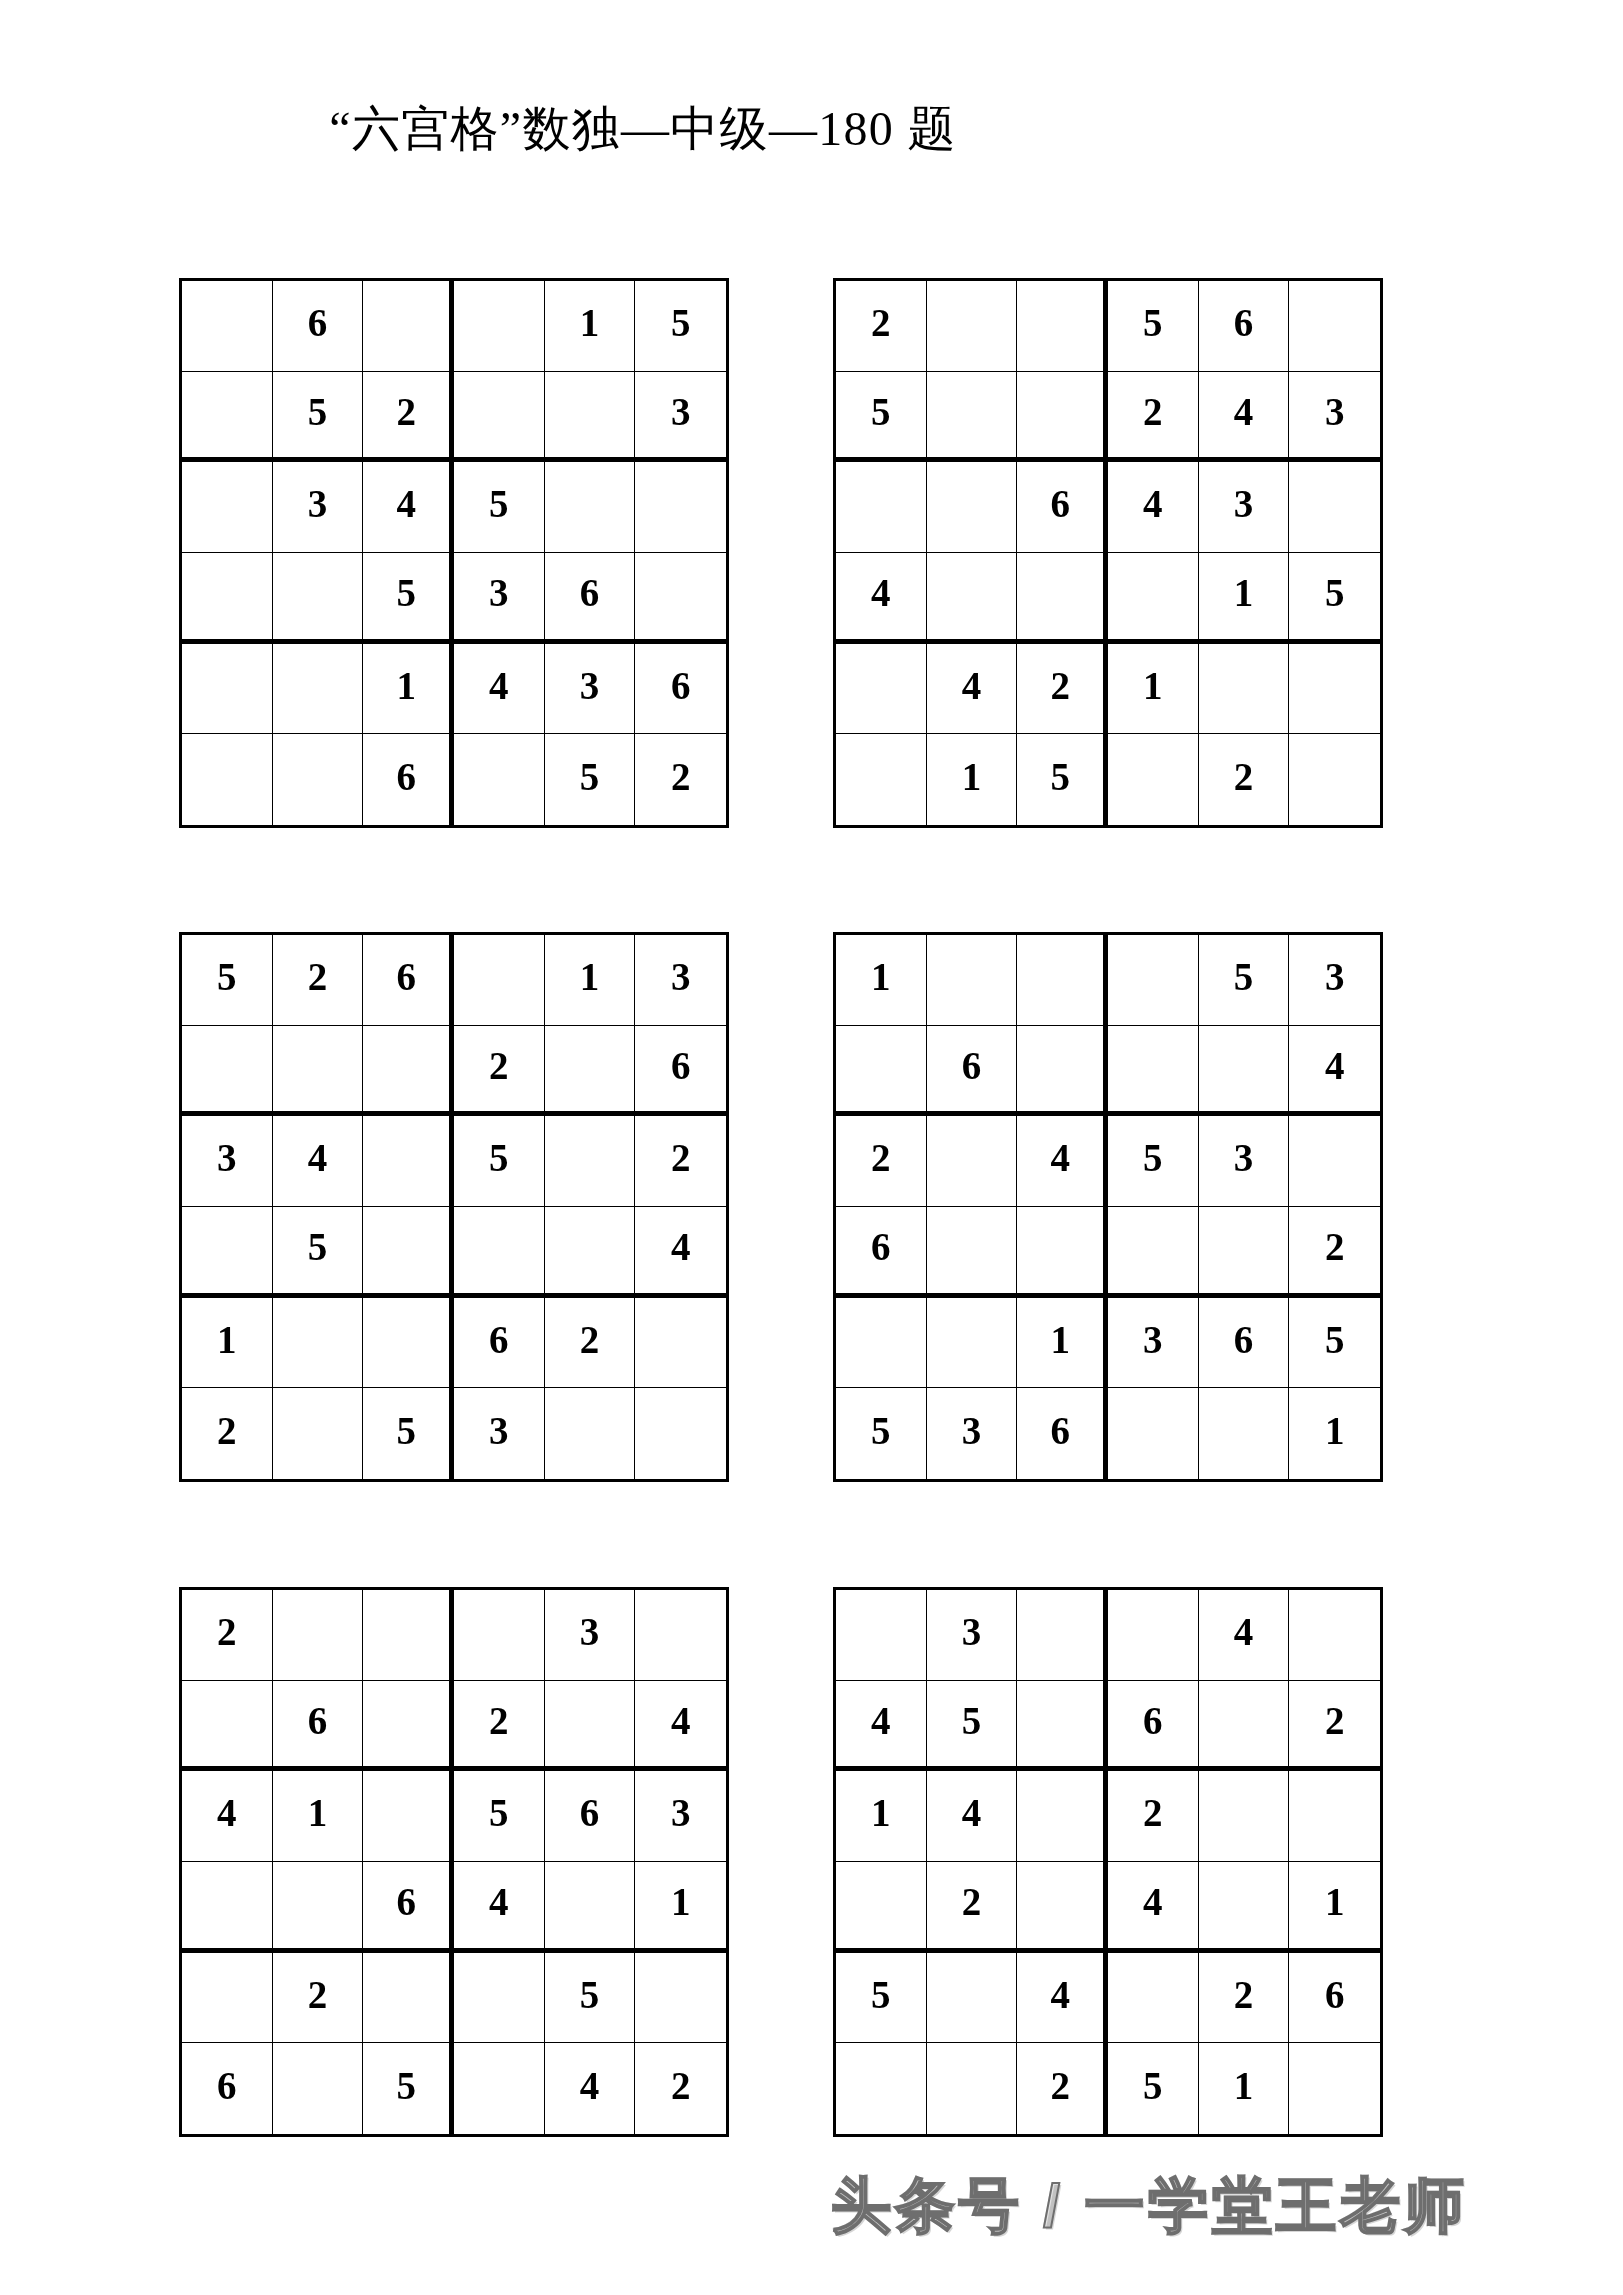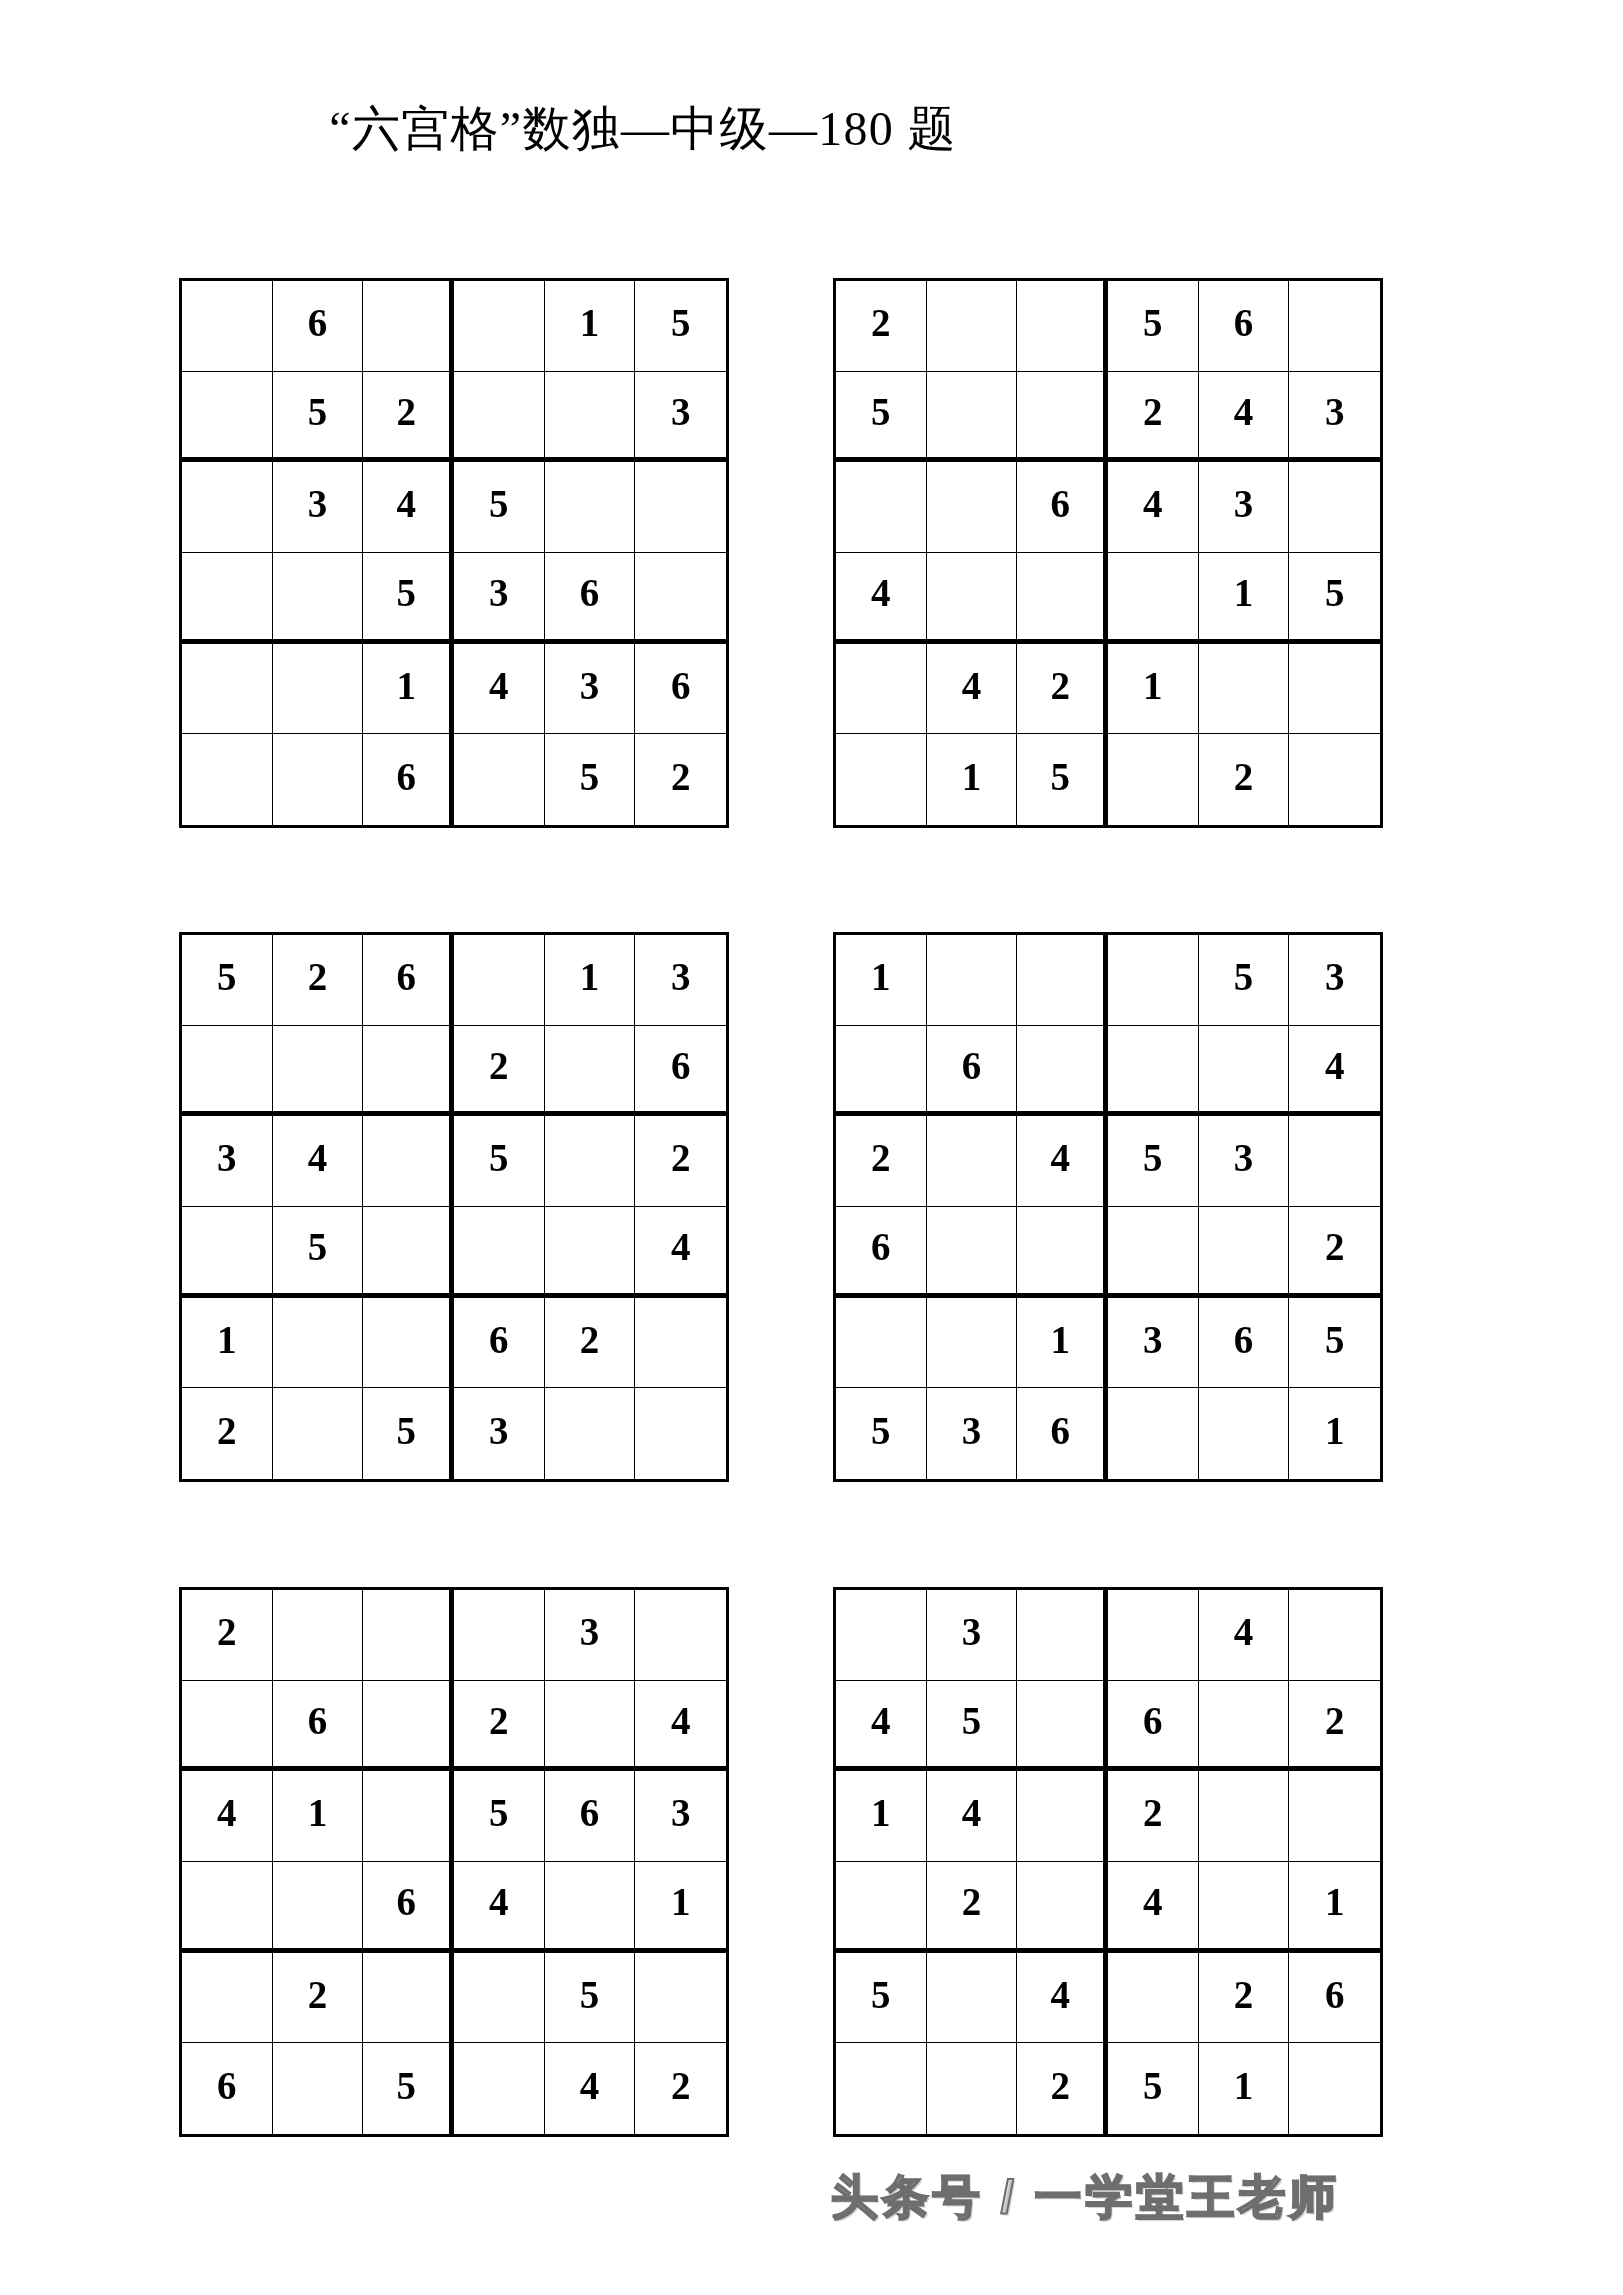--- a/index.html
+++ b/index.html
@@ -88,21 +88,21 @@
 
   
   .cell.block-right { border-right: 5.2px solid #000000; }
   .cell.block-bottom { border-bottom: 5.2px solid #000000; }
 
   
   .watermark {
     position: absolute;
     left: 831px;
     top: 2166px;
-    font-size: 47px;
+    font-size: 60px;
     font-weight: 700;
     letter-spacing: 3.9px;
     white-space: nowrap;
     font-family: "Liberation Sans", "DejaVu Sans", sans-serif;
     color: rgba(255,255,255,0.0);
     -webkit-text-stroke: 2px #6e6e6e;
     text-shadow:
        2px 2px 0 rgba(120,120,120,0.30),
       -0.7px -0.7px 0 rgba(200,200,200,0.55);
   }

